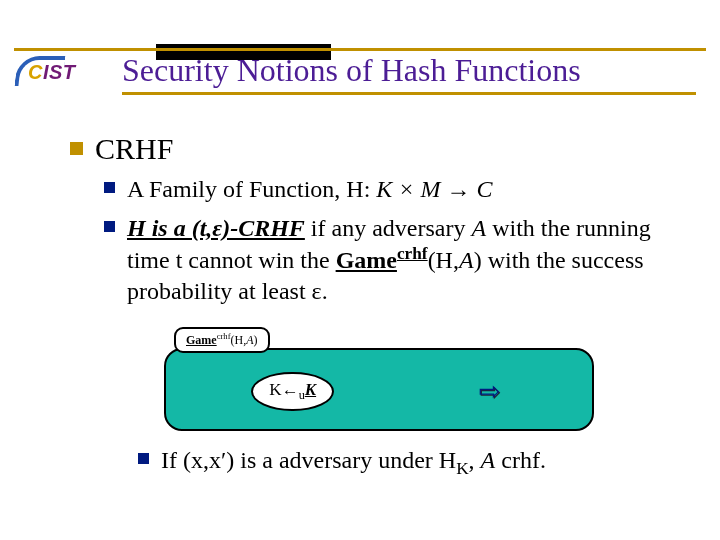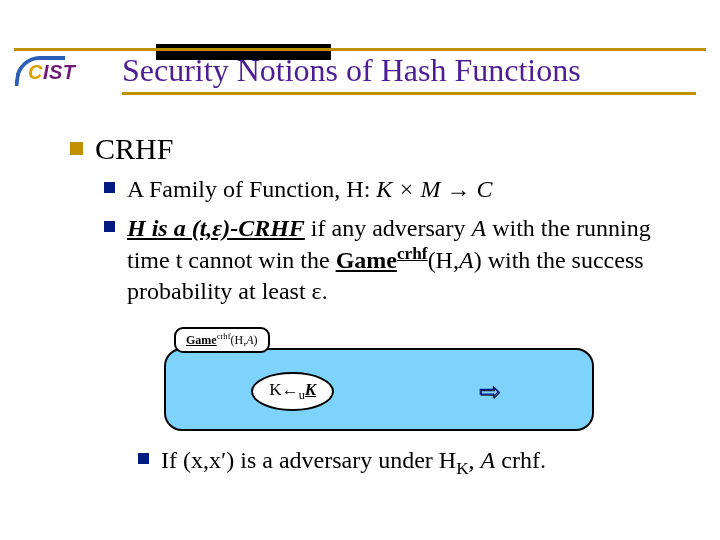--- a/index.html
+++ b/index.html
@@ -115,21 +115,21 @@
     font-family: "Times New Roman", serif;
     font-size: 12px;
     position: relative;
     z-index: 2;
     margin-left: 10px;
     margin-bottom: -14px;
   }
   .game-box {
     border: 2px solid #000;
     border-radius: 18px;
-    background: #7dd3fc;
+    background: #14b8a6;
     padding: 22px 20px 18px 20px;
     display: flex;
     align-items: center;
     justify-content: space-around;
     position: relative;
     z-index: 1;
     gap: 8px;
   }
   .pill {
     border: 2px solid #000;

